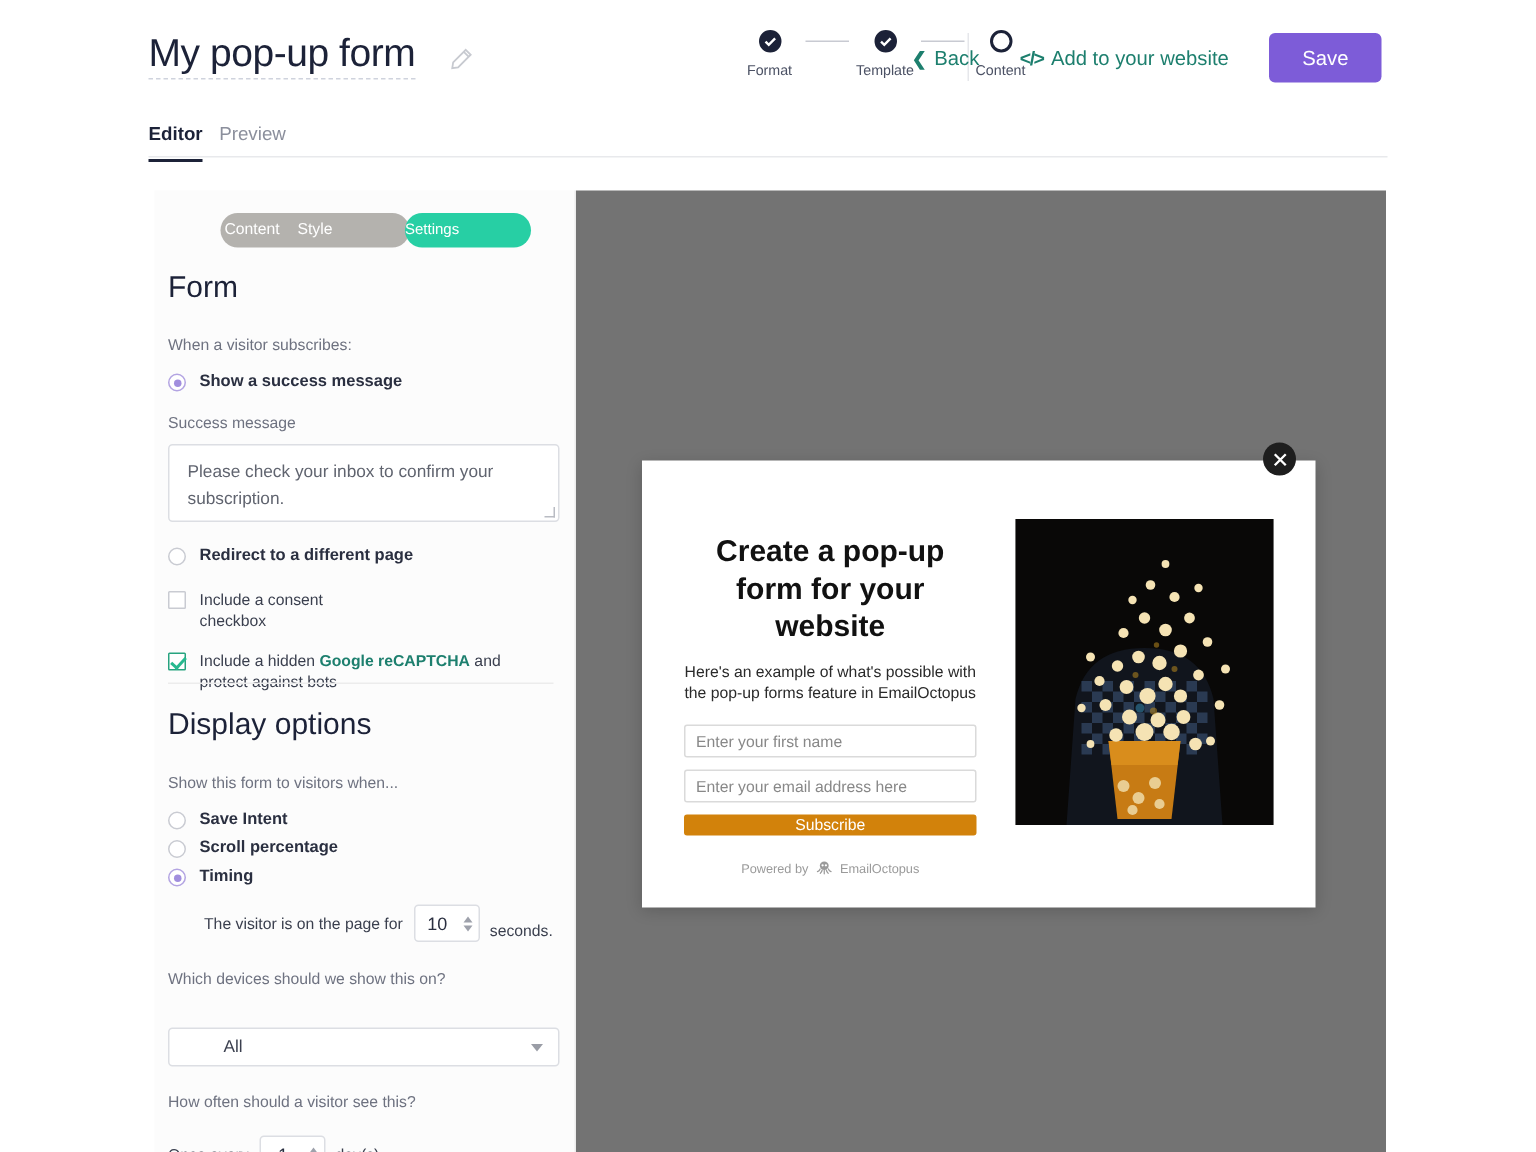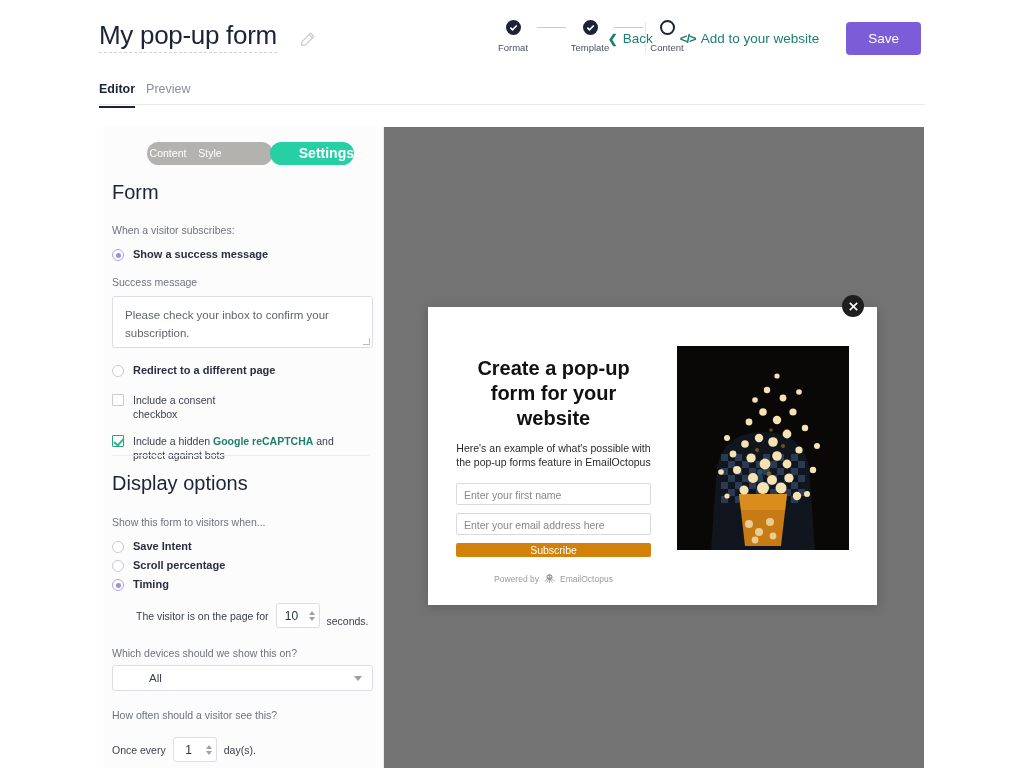--- a/index.html
+++ b/index.html
@@ -62,22 +62,22 @@
   }
   .seg {
     position:absolute; left:44px; top:15px; width:126px; height:23px;
     background:#b4b2ae; border-radius:12px; display:flex; align-items:center;
   }
   .seg-item {
     flex:1; text-align:center; font-size:10.5px; color:#fff; line-height:23px;
     cursor:pointer; white-space:nowrap;
   }
   .seg-settings { position:absolute; left:167px; top:15px; width:84px; height:23px;
-    background:#27cfa4; border-radius:12px; color:#fff; font-size:14px; font-weight:bold;
-    line-height:23px; text-align:right; cursor:pointer; }
+    background:#27cfa4; border-radius:12px; color:#fff; font-size:10px; font-weight:normal;
+    line-height:23px; text-align:left; cursor:pointer; }
 
   .sec-title { font-size:20px; color:#1c2238; font-weight:400; }
   .field-label { font-size:10.5px; color:#6e7280; }
 
   .radio-row { display:flex; align-items:flex-start; gap:9px; margin-bottom:0; }
   .radio {
     width:12px; height:12px; border-radius:50%; border:1px solid #c9cbd2;
     background:#fff; flex:0 0 auto; margin-top:1px; position:relative;
   }
   .radio.sel { border-color:#b3a4e2; }
@@ -292,21 +292,21 @@
           <span class="arrows">
             <span class="arrow-up"></span>
             <span class="arrow-dn"></span>
           </span>
         </span>
         <span style="font-size:10.5px;color:#3a3f4e;margin-top:11px;">seconds.</span>
       </div>
 
       <div class="field-label" style="margin-top:19px;">Which devices should we show this on?</div>
 
-      <div class="select" style="margin-top:6px;padding-left:36px;">
+      <div class="select" style="margin-top:26px;padding-left:36px;">
         <span>All</span>
         <span class="caret"></span>
       </div>
 
       <div class="field-label" style="margin-top:18px;">How often should a visitor see this?</div>
 
       <div style="margin-top:16px; display:flex; align-items:center; gap:7px;">
         <span style="font-size:10.5px;color:#3a3f4e;">Once every</span>
         <span class="spinner">
           <span class="val">1</span>

